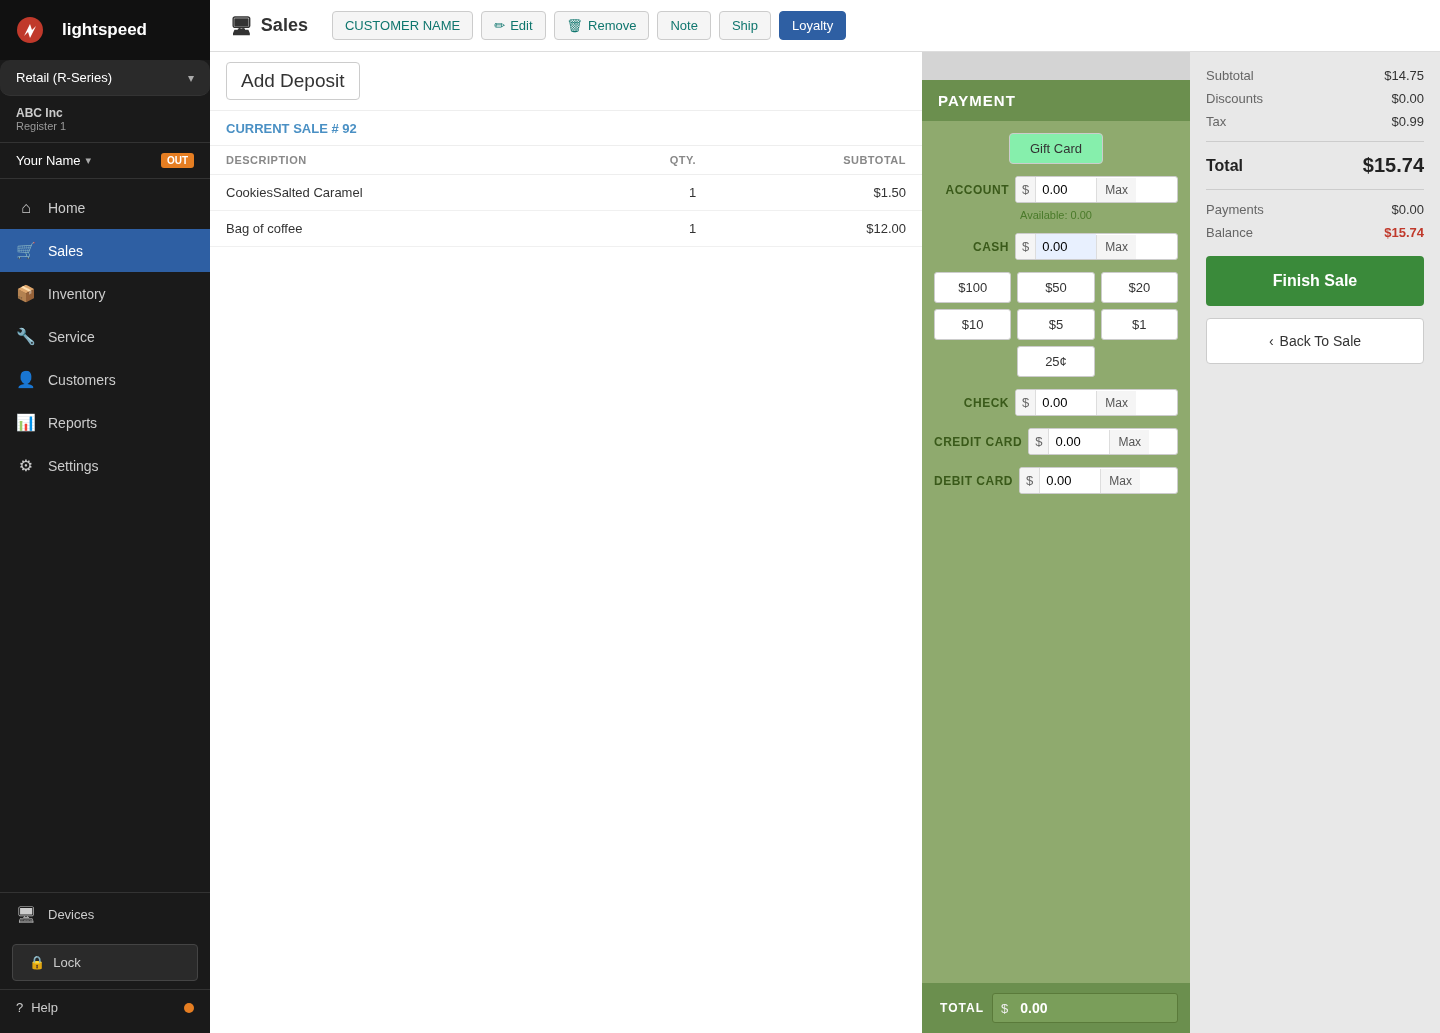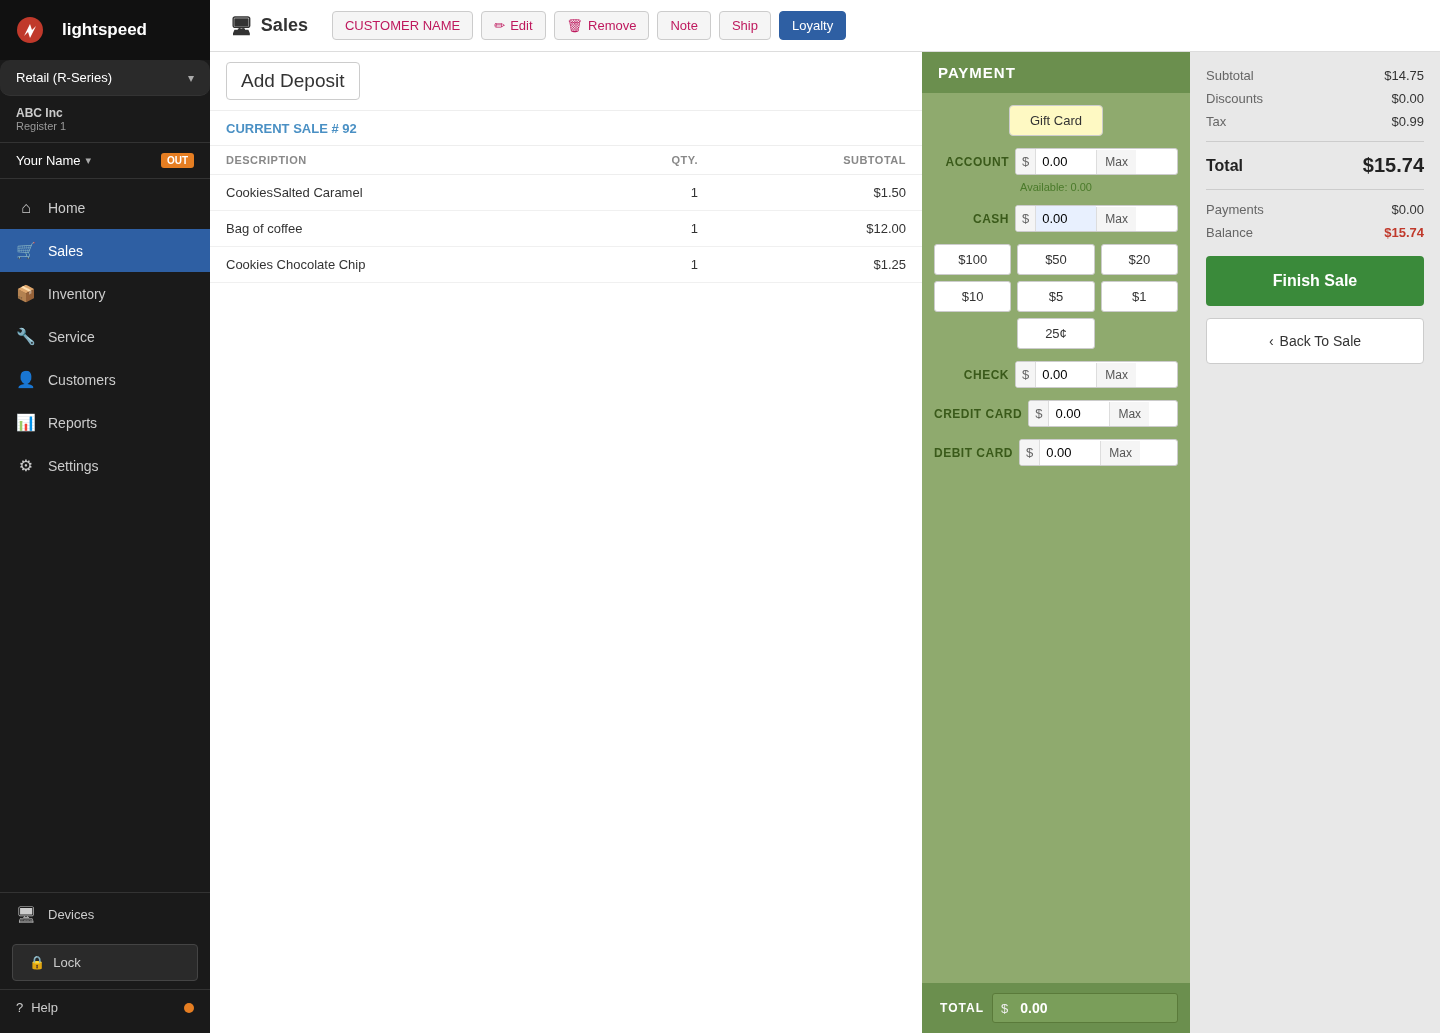--- a/index.html
+++ b/index.html
@@ -130,21 +130,21 @@
       color: #333;
       margin-right: 16px;
     }
     .toolbar-btn {
       padding: 6px 12px;
       border: 1px solid #ccc;
       background: #f5f5f5;
       border-radius: 4px;
       font-size: 13px;
       cursor: pointer;
-      color: #be185d;
+      color: #0f766e;
       display: flex;
       align-items: center;
       gap: 5px;
     }
     .toolbar-btn.active {
       background: #2e5fa3;
       color: #fff;
       border-color: #2e5fa3;
     }
 
@@ -211,20 +211,21 @@
     }
     #sale-table tbody td.right { text-align: right; }
 
     
     #payment-panel {
       width: 268px;
       min-width: 268px;
       background: #8faa6e;
       display: flex;
       flex-direction: column;
+      margin-top: 28px;
     }
     #payment-header {
       background: #6b8f4e;
       padding: 12px 16px;
       color: #fff;
       font-size: 15px;
       font-weight: 700;
       letter-spacing: 1px;
       text-transform: uppercase;
     }
@@ -232,21 +233,21 @@
       flex: 1;
       padding: 12px;
       display: flex;
       flex-direction: column;
       gap: 12px;
       overflow-y: auto;
     }
     .gift-card-btn {
       align-self: center;
       padding: 7px 20px;
-      background: #fef9c3;
+      background: #86efac;
       border: 1px solid #ccc;
       border-radius: 4px;
       font-size: 13px;
       cursor: pointer;
       color: #333;
     }
     .payment-row {
       display: flex;
       align-items: center;
       gap: 6px;
@@ -558,25 +559,20 @@
         <tr>
       <td>CookiesSalted Caramel</td>
       <td class="right">1</td>
       <td class="right">$1.50</td>
     </tr>
             <tr>
       <td>Bag of coffee</td>
       <td class="right">1</td>
       <td class="right">$12.00</td>
     </tr>
-            <tr>
-      <td>Cookies Chocolate Chip</td>
-      <td class="right">1</td>
-      <td class="right">$1.25</td>
-    </tr>
           </tbody>
       </table>
     </div>
 
     <div id="payment-panel">
       <div id="payment-header">PAYMENT</div>
       <div id="payment-body">
         <button class="gift-card-btn">
           <span>Gift Card</span>
         </button>

